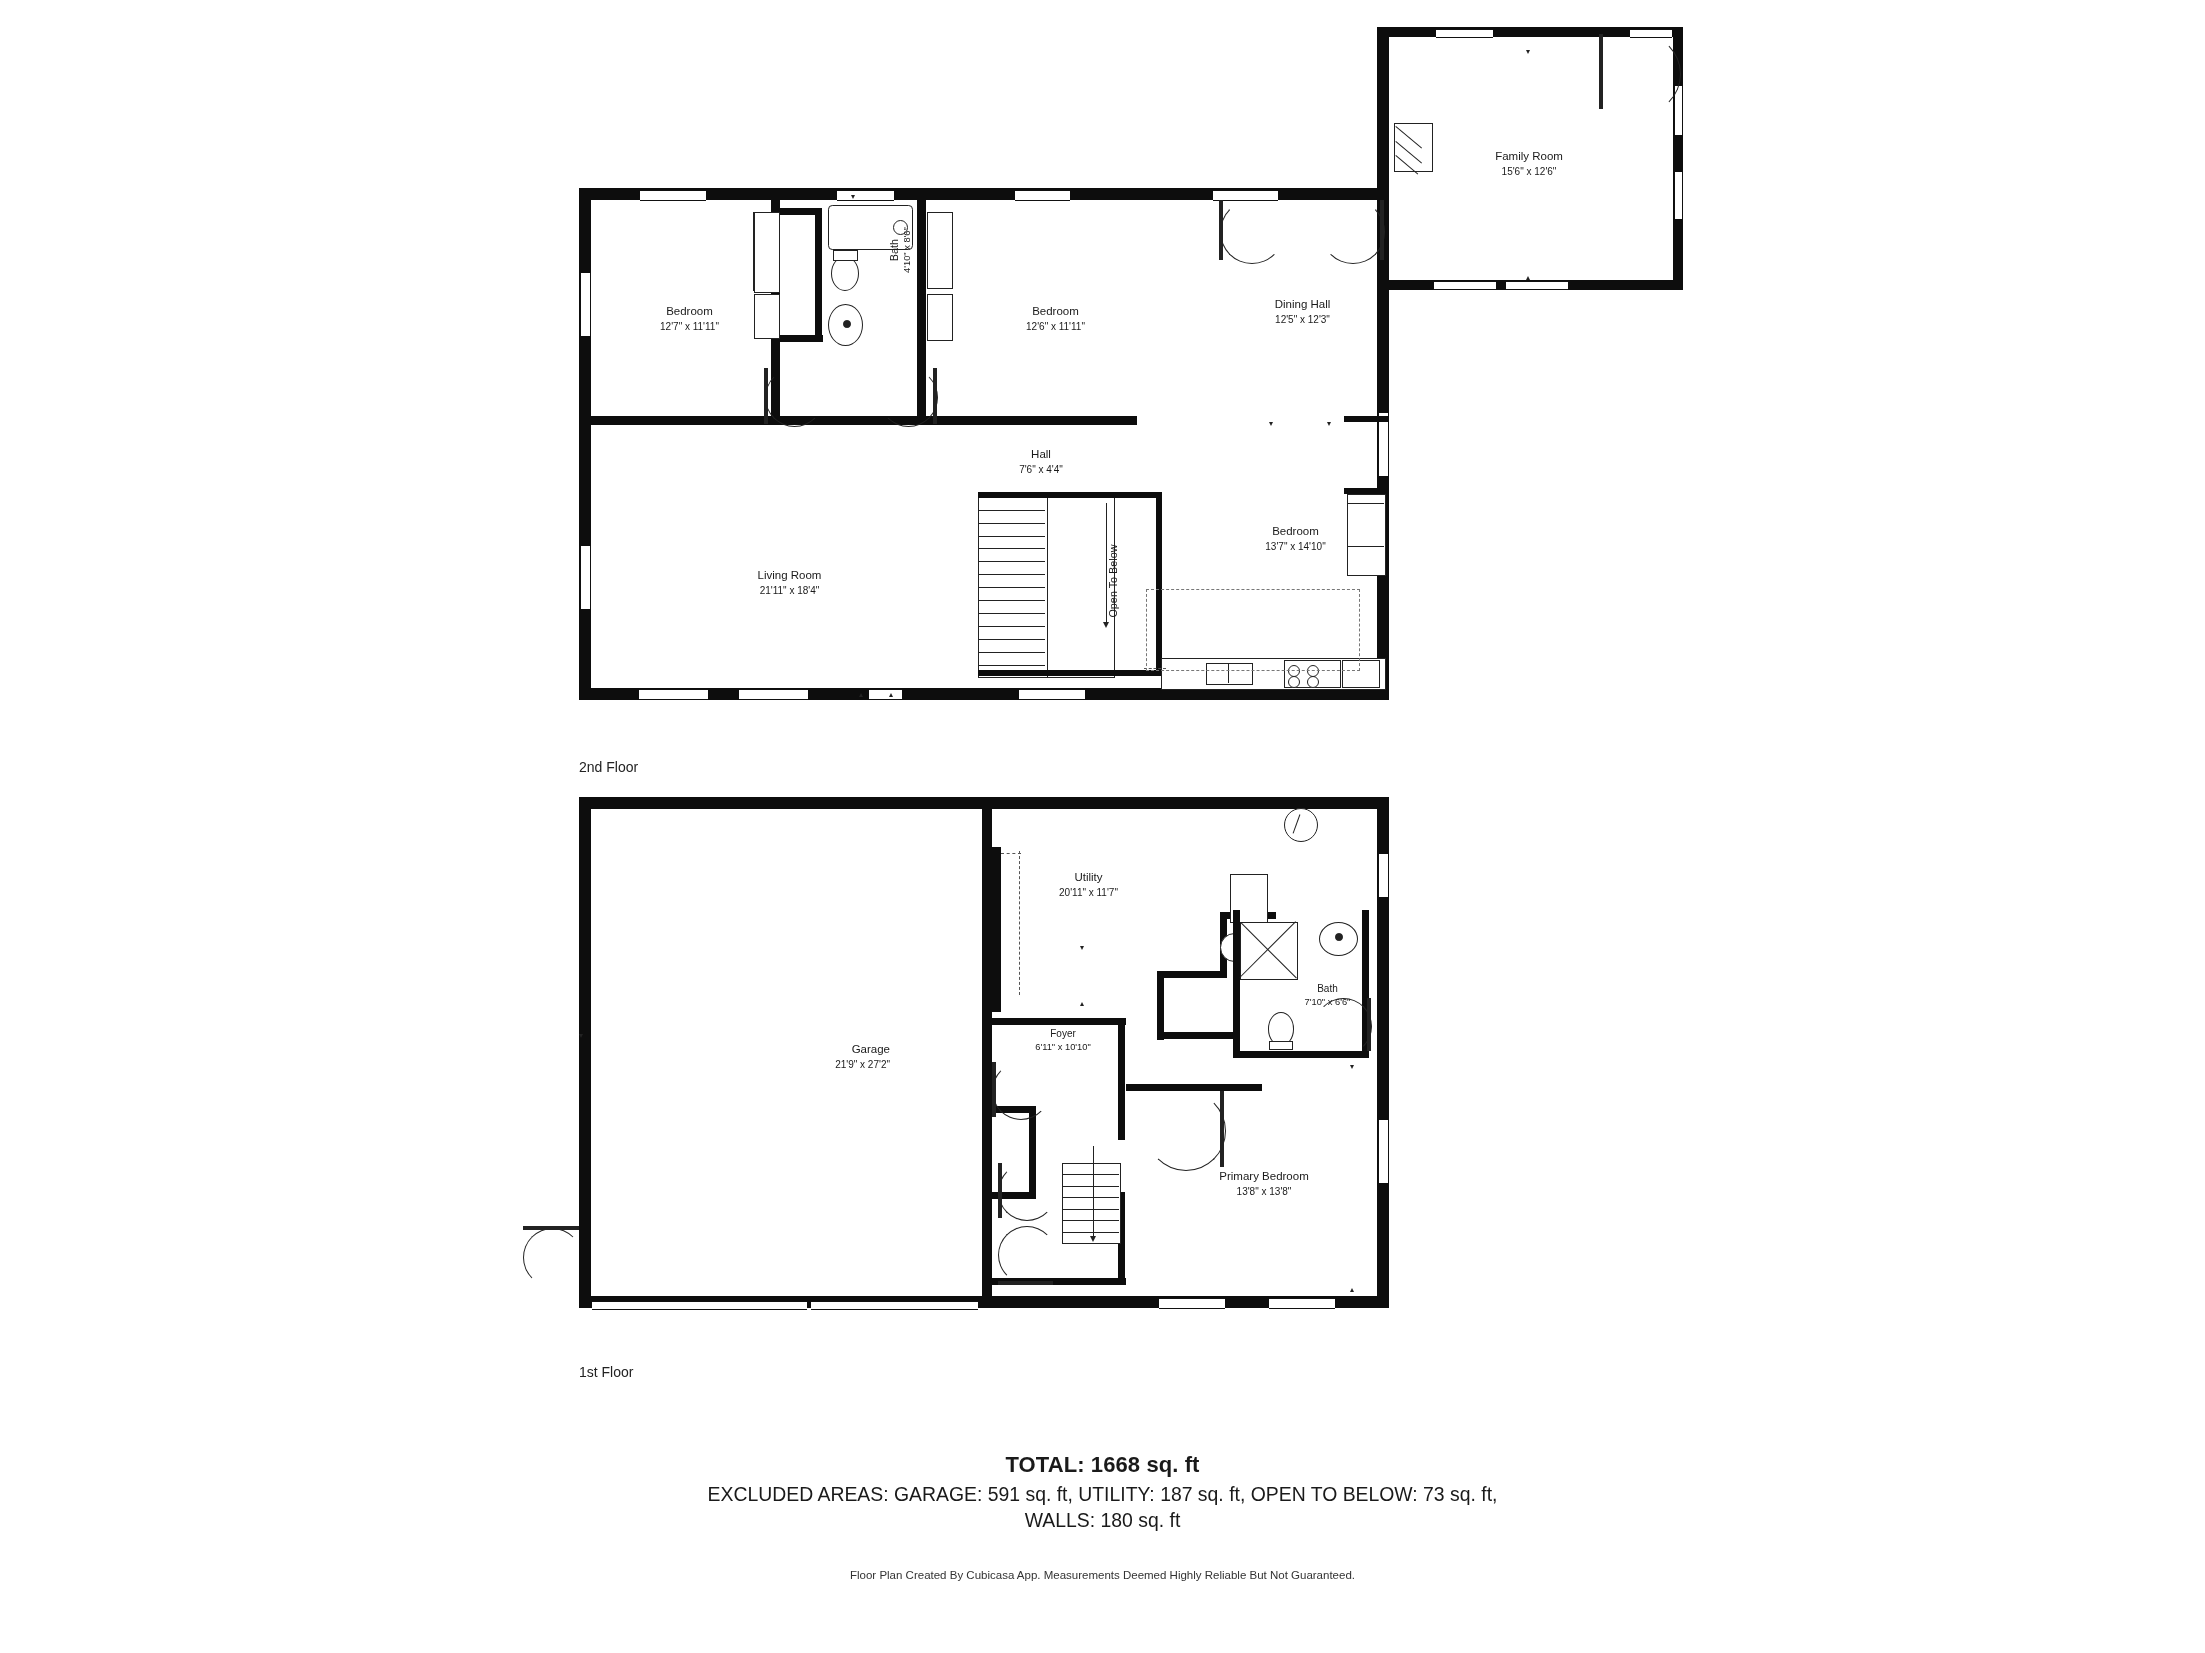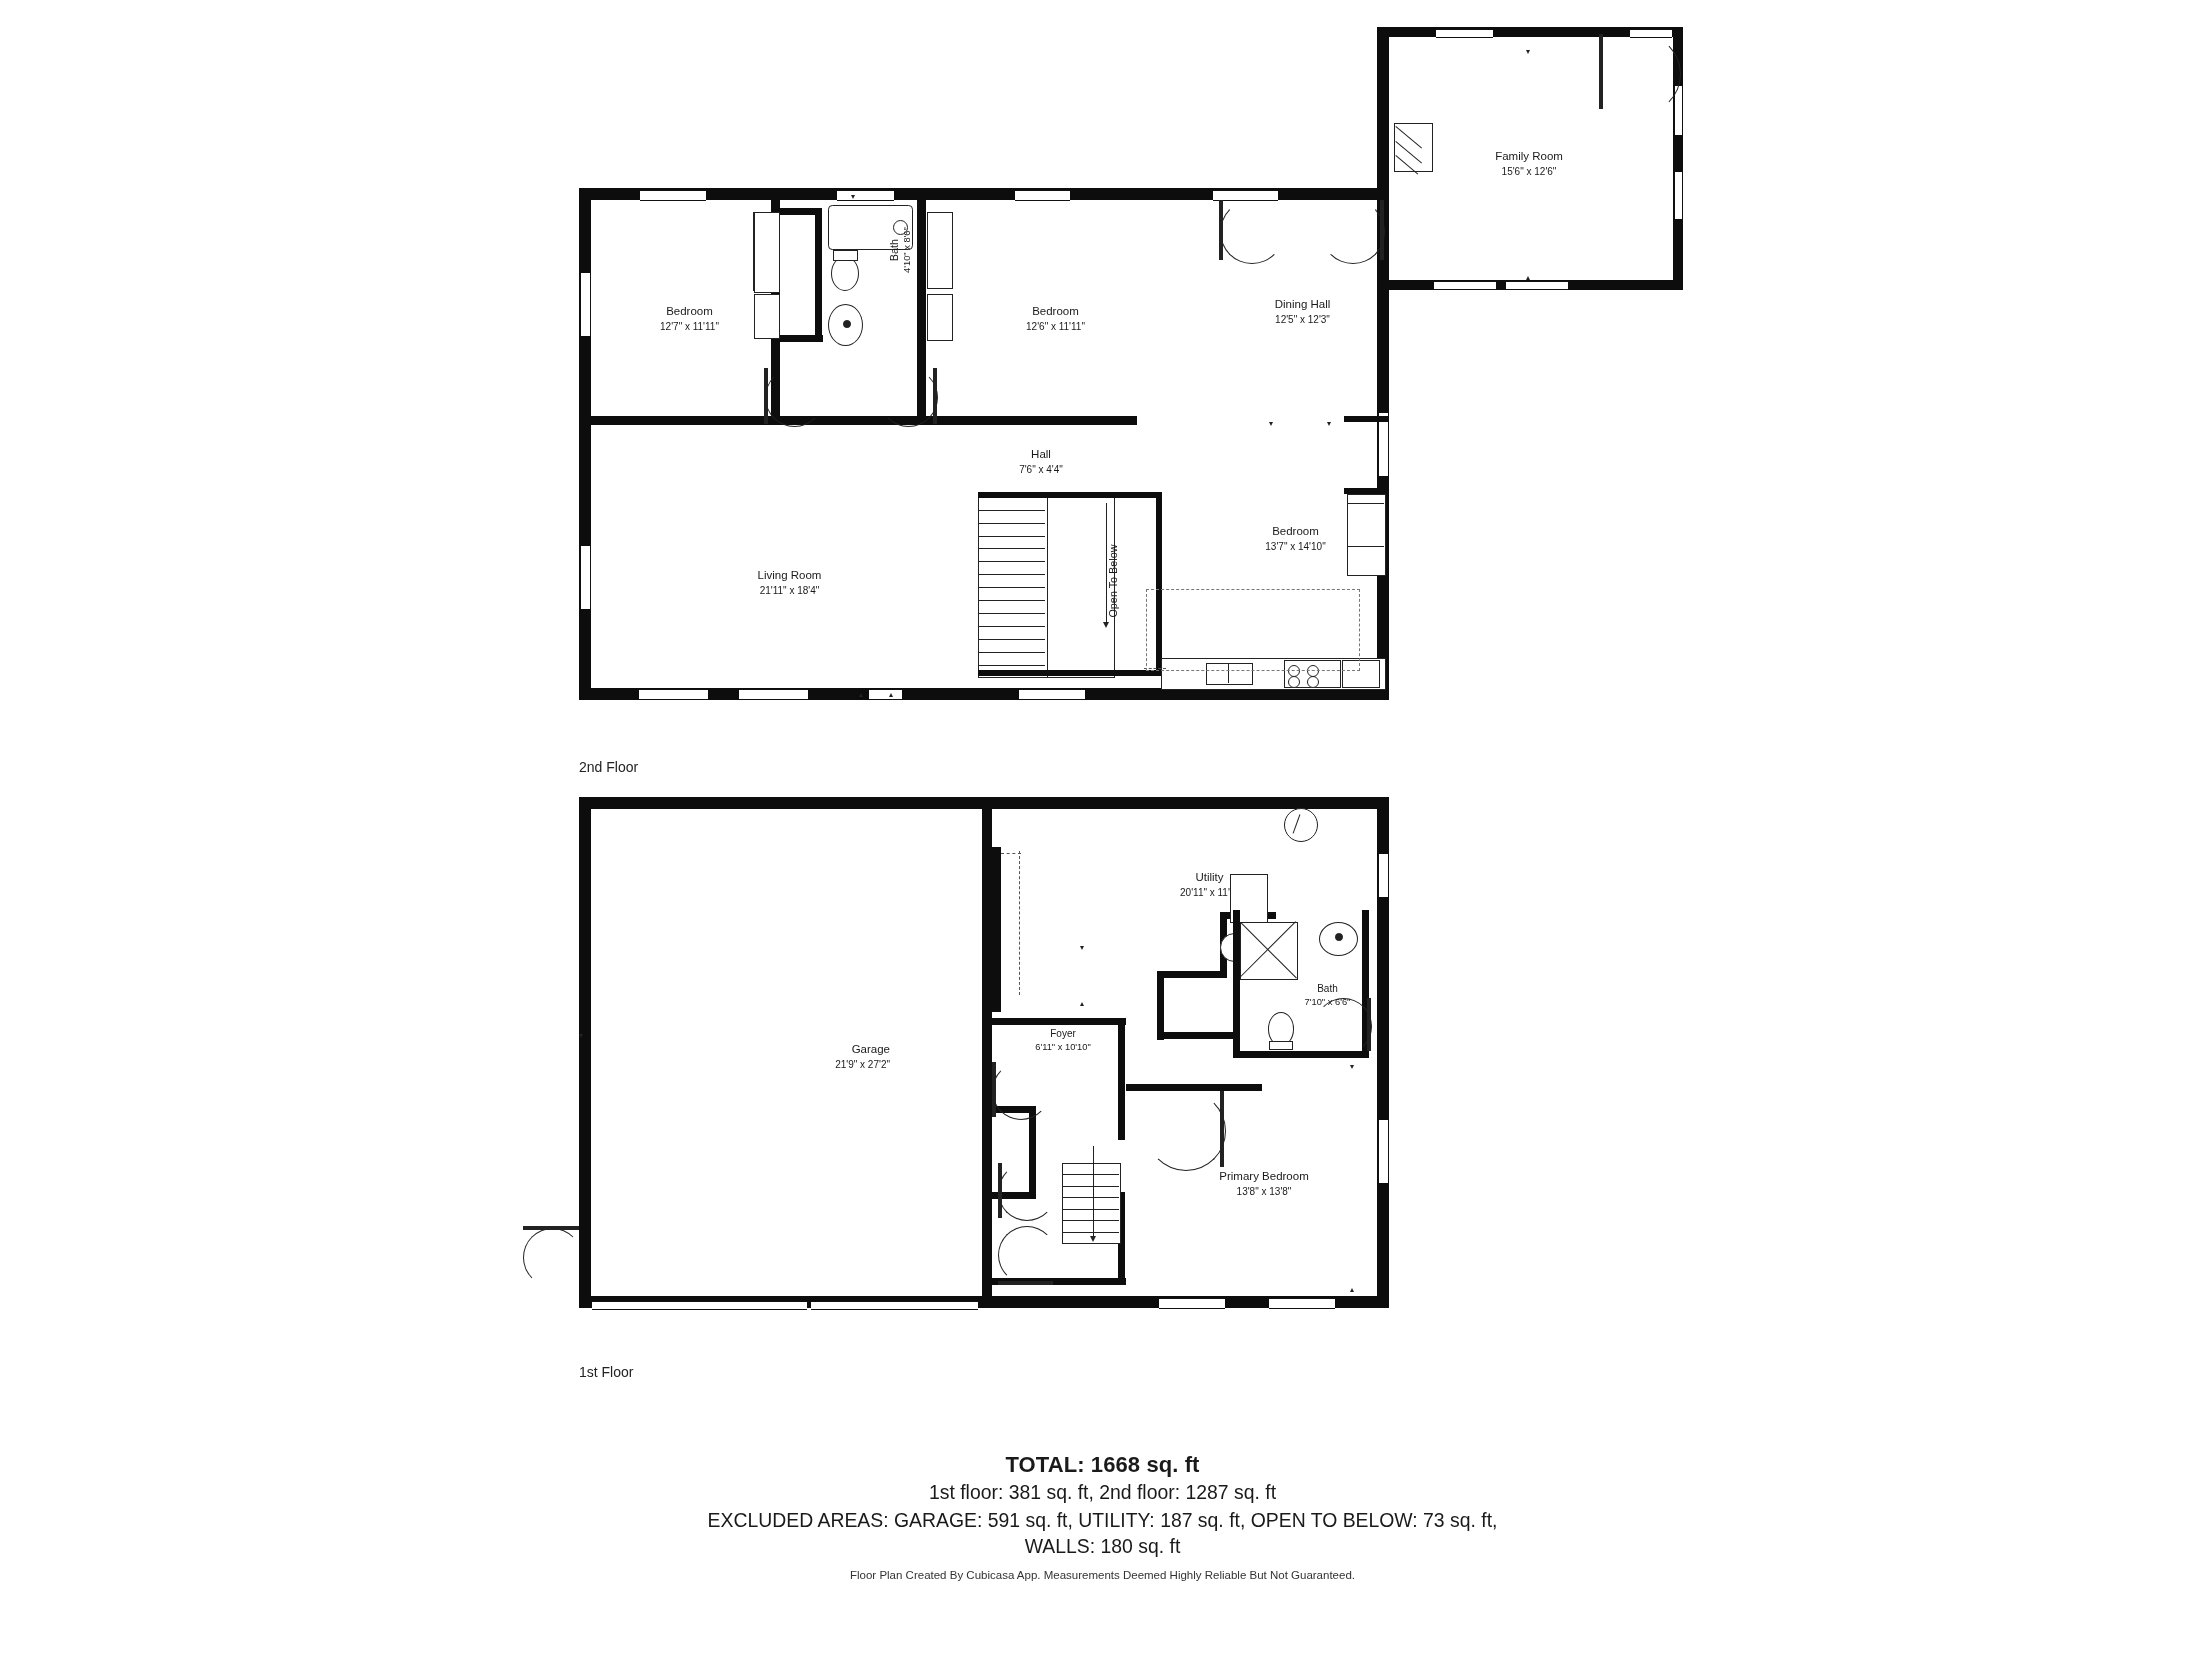--- a/index.html
+++ b/index.html
@@ -385,21 +385,21 @@
     <div class="door-leaf" style="left:523px; top:1226px; width:56px; height:3.6px;"></div>
 
     <div class="label" style="left:689px; top:1042px; width:201px;text-align:right;">
       <span class="nm">Garage</span>
       <span class="dim">21'9" x 27'2"</span>
     </div>
 
     <div class="fixture round" style="left:1284px; top:808px; width:32px; height:32px;"></div>
     <div class="fixture-line" style="left:1296px; top:814px; width:1.4px; height:20px; background:#222; transform:rotate(20deg);"></div>
 
-    <div class="label" style="left:1120px; top:870px; width:179px;">
+    <div class="label" style="left:999px; top:870px; width:179px;">
       <span class="nm">Utility</span>
       <span class="dim">20'11" x 11'7"</span>
     </div>
 
     <div class="wall" style="left:992px; top:847px; width:8.6px; height:165px;"></div>
     <div class="dashed-line-v" style="left:1019px; top:851px; height:144px;"></div>
     <div class="dashed-line-h" style="left:1001px; top:853px; width:20px;"></div>
 
     <div class="wall" style="left:1157px; top:971px; width:69px; height:7.2px;"></div>
     <div class="wall" style="left:1220px; top:912px; width:7.2px; height:66px;"></div>
@@ -485,21 +485,20 @@
     <div class="tick up" style="left:1350px; top:1288px;"></div>
     <div class="tick" style="left:579px; top:1034px;"></div>
 
     <div class="floor-caption" style="left:579px; top:1364px;">
       <span>1st Floor</span>
     </div>
   </div>
 
   <div id="totals" style="top:1452px;">
     <div class="t1">TOTAL: 1668 sq. ft</div>
-    <div class="t2">1st floor: 381 sq. ft, 2nd floor: 1287 sq. ft</div>
     <div class="t3">
       <span>EXCLUDED AREAS: GARAGE: 591 sq. ft, UTILITY: 187 sq. ft, OPEN TO BELOW: 73 sq. ft,</span><br>
       <span>WALLS: 180 sq. ft</span>
     </div>
   </div>
 
   <div id="credit" style="top:1569px;">Floor Plan Created By Cubicasa App. Measurements Deemed Highly Reliable But Not Guaranteed.</div>
 
 </div>
 

